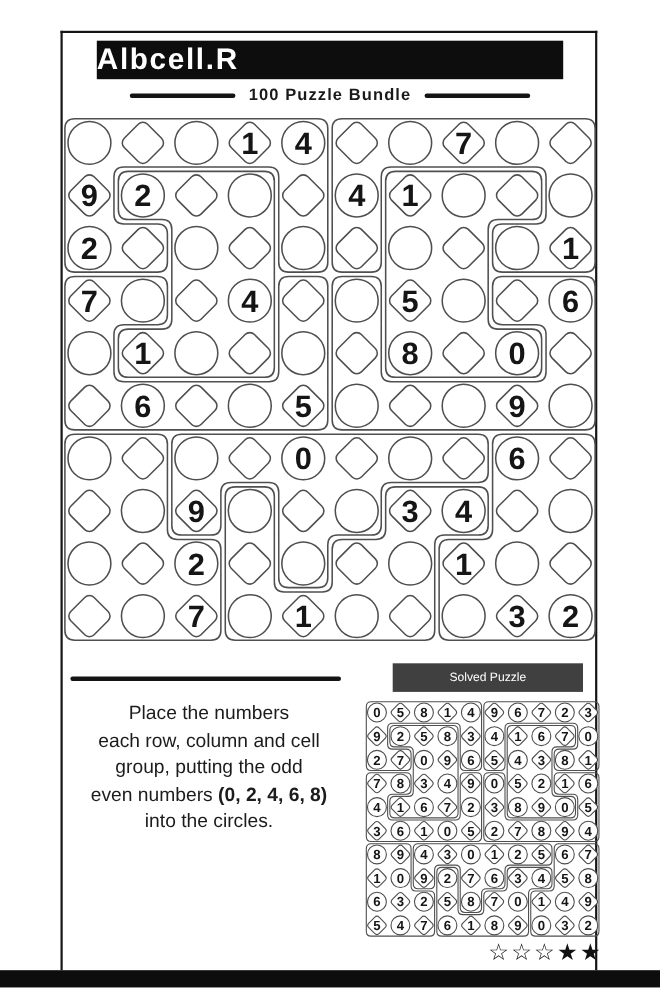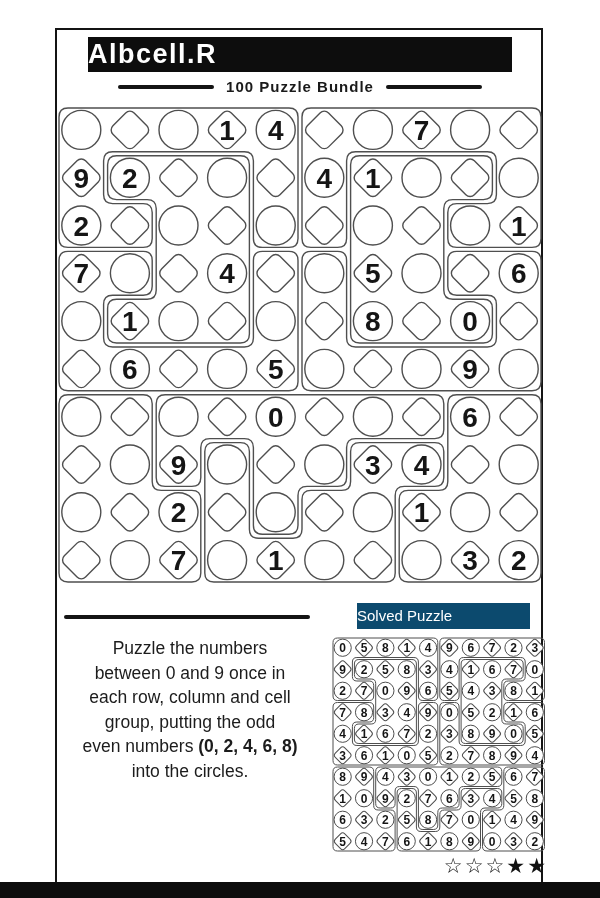--- a/index.html
+++ b/index.html
@@ -11,22 +11,22 @@
               color:#ffffff;line-height:35px;font-size:27px;font-weight:bold;
               letter-spacing:1.5px;}
   .subtitle-row{position:absolute;left:118px;top:78px;width:364px;display:flex;align-items:center;}
   .subtitle-rule{flex:1;height:4px;background:#141414;border-radius:2px;}
   .subtitle-text{padding:0 12px;font-size:15px;font-weight:600;color:#1a1a1a;letter-spacing:1px;white-space:nowrap;}
   .grid-svg{position:absolute;left:53px;top:102px;}
   .divider{position:absolute;left:64px;top:615px;width:246px;height:4px;background:#141414;border-radius:2px;}
   .instructions{position:absolute;left:54px;top:636px;width:272px;text-align:center;
                 font-size:17.5px;line-height:24.5px;color:#1c1c1c;}
   .instructions .b{font-weight:bold;}
-  .solved-label{position:absolute;left:357px;top:603px;width:173px;height:26px;background:#0c4a6e;
-                color:#ffffff;text-align:left;line-height:26px;font-size:15px;}
+  .solved-label{position:absolute;left:357px;top:603px;width:173px;height:26px;background:#404040;
+                color:#ffffff;text-align:center;line-height:26px;font-size:11px;}
   .mini-svg{position:absolute;left:329px;top:634px;}
   .stars{position:absolute;left:400px;top:854px;width:148px;text-align:right;font-size:21px;
          letter-spacing:2px;color:#111;font-family:"DejaVu Sans",sans-serif;}
   .footer-bar{position:absolute;left:0;top:882px;width:600px;height:16px;background:#0d0d0d;}
   svg text{font-family:"Liberation Sans","DejaVu Sans",sans-serif;}
 </style>
 </head>
 <body>
 
 <div class="page">
@@ -186,22 +186,21 @@
         <text x="125.5" y="468.09999999999997">7</text>
         <text x="222.70000000000002" y="468.09999999999997">1</text>
         <text x="417.1" y="468.09999999999997">3</text>
         <text x="465.7" y="468.09999999999997">2</text>
       </g>
     </svg>
 
   <div class="divider"></div>
 
   <div class="instructions" id="instructions">
-      <div><span>Puzzle the numbers</span></div>
-      <div><span>between 0 and 9 once in</span></div>
+      <div><span>Place the numbers</span></div>
       <div><span>each row, column and cell</span></div>
       <div><span>group, putting the odd</span></div>
       <div><span>even numbers </span><span class="b">(0, 2, 4, 6, 8)</span></div>
       <div><span>into the circles.</span></div>
     </div>
 
   <div class="solved-label">Solved Puzzle</div>
 
   <svg class="mini-svg" id="mini-grid" width="220" height="222">
       <g fill="none" stroke="#4f4f4f" stroke-width="1">

